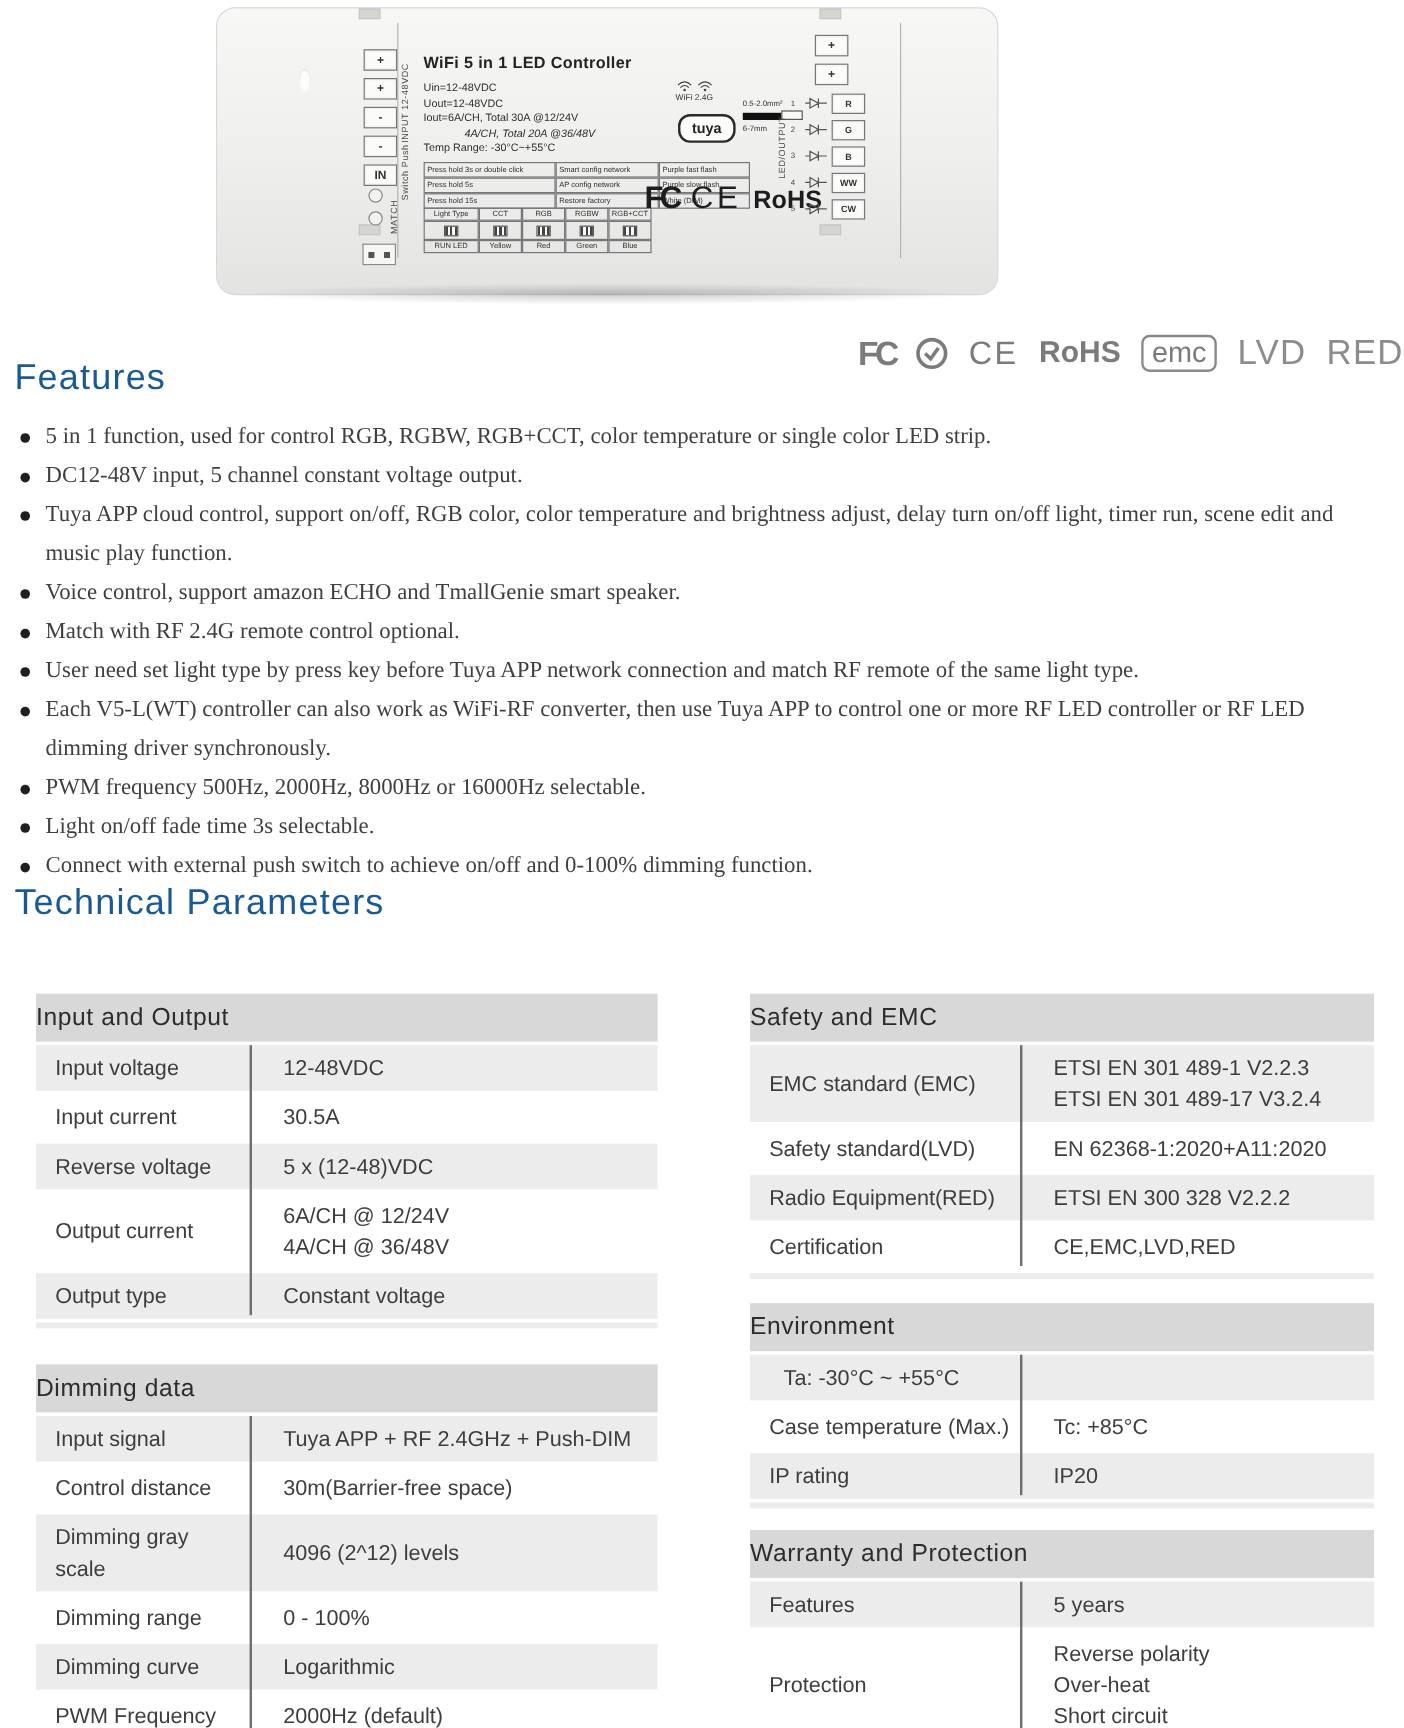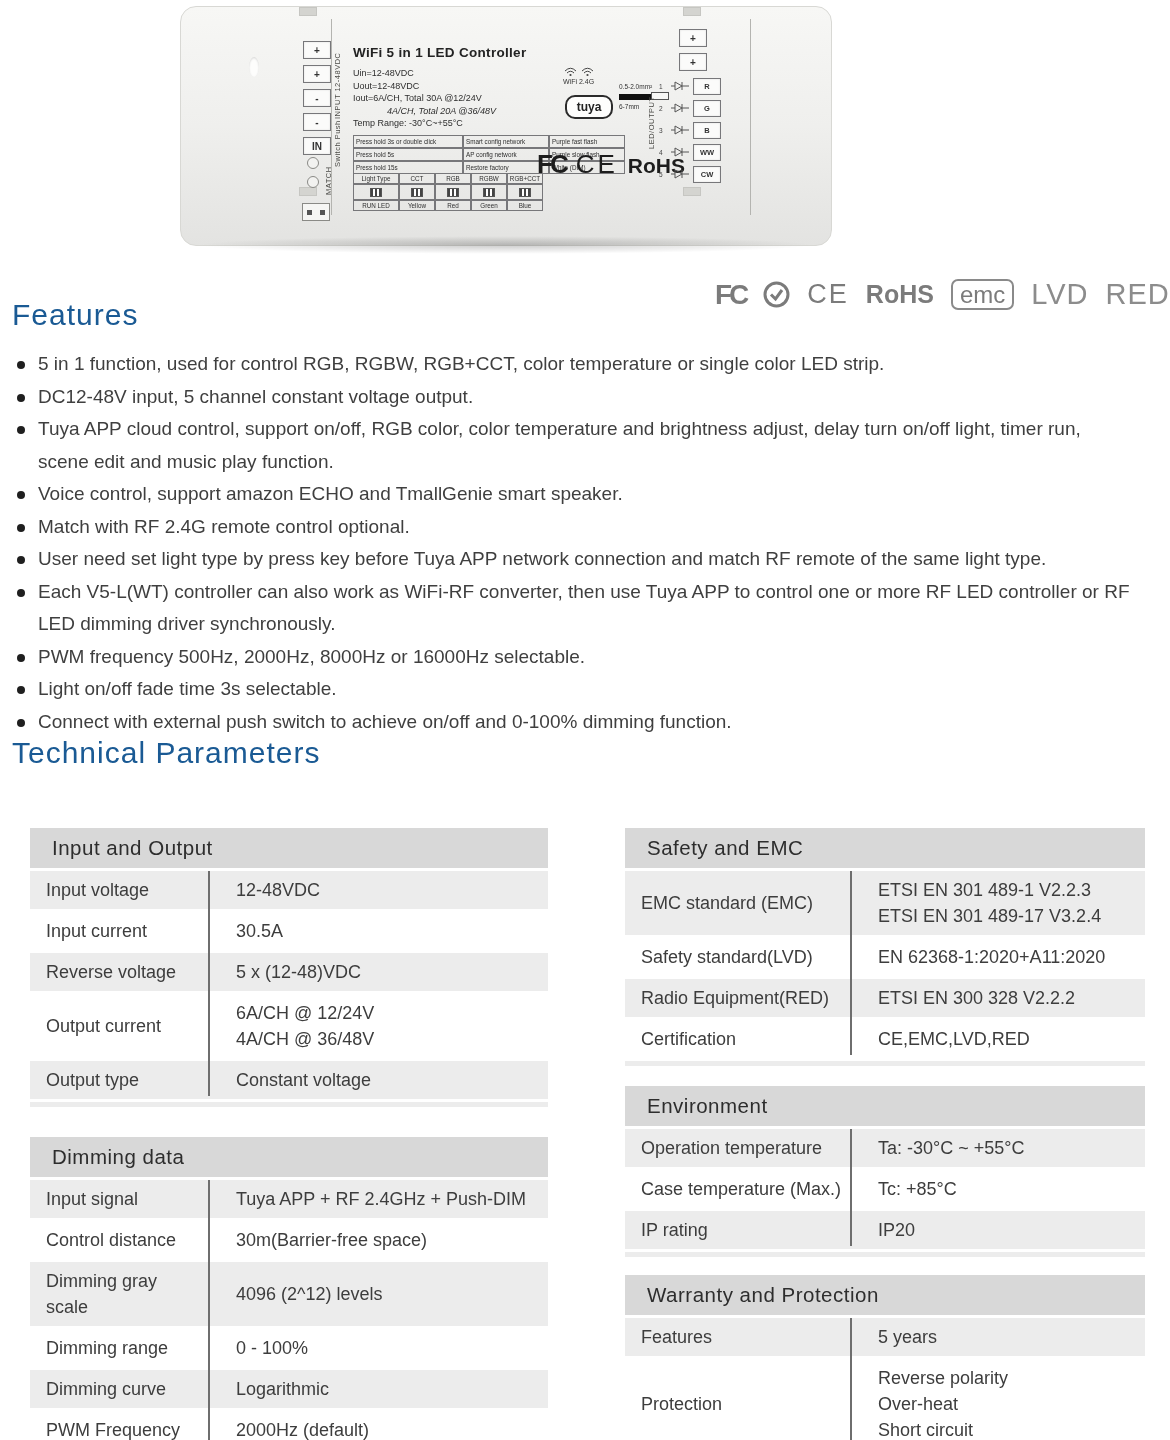--- a/index.html
+++ b/index.html
@@ -71,29 +71,29 @@
   .c-ce{font-size:27px;letter-spacing:2px;}
   .c-rohs{font-size:25px;font-weight:bold;}
   .c-emc{border:2px solid #8a8a8a;border-radius:7px;padding:0 7px;font-size:24px;height:27px;line-height:27px;}
   .c-lvd,.c-red{font-size:29px;color:#8c8c8c;letter-spacing:1px;}
 
   
   .h-blue{position:absolute;font-size:30px;color:#1a5a94;letter-spacing:1px;font-weight:400;}
 
   
   .features{position:absolute;left:14px;top:348px;width:1122px;margin:0;padding:0;list-style:none;}
-  .features li{position:relative;padding-left:24px;font-size:19px;line-height:32.5px;color:#3f3f3f;}
+  .features li{position:relative;padding-left:24px;font-size:19px;line-height:32.5px;color:#3f3f3f;font-family:Liberation Serif, serif;}
   .features li::before{content:"";position:absolute;left:3px;top:13px;width:8px;height:8px;border-radius:50%;background:#1f1f1f;}
 
   
   .col-left{position:absolute;left:30px;top:828px;width:518px;}
   .col-right{position:absolute;left:625px;top:828px;width:520px;}
   .spec-table{margin-bottom:30px;}
   .spec-table .thead{background:#d8d8d8;height:40px;display:flex;align-items:center;
-       padding-left:22px;font-size:20.5px;color:#2d2d2d;margin-bottom:3px;letter-spacing:0.5px;}
+       font-size:20.5px;color:#2d2d2d;margin-bottom:3px;letter-spacing:0.5px;}
   .rows{position:relative;}
   .rows::after{content:"";position:absolute;top:0;bottom:3px;width:1.5px;background:#6e6e6e;}
   .col-left .rows::after{left:178px;}
   .col-right .rows::after{left:225px;}
   .spec-row{display:flex;margin-bottom:3px;min-height:37px;}
   .rows .spec-row:nth-child(odd){background:#ececec;}
   .spec-row .lbl{display:flex;align-items:center;padding:6px 4px 6px 16px;box-sizing:border-box;font-size:18px;}
   .col-left .spec-row .lbl{width:178px;}
   .col-right .spec-row .lbl{width:225px;}
   .spec-row .val{flex:1;display:flex;align-items:center;padding:6px 4px 6px 28px;font-size:18px;}
@@ -451,23 +451,20 @@
         </div>
         </div>
       <div class="tbl-end"></div>
     </div>
 
     <div class="spec-table" style="margin-bottom:18px;">
       <div class="thead">Environment</div>
       <div class="rows">
 
       <div class="spec-row">
-          <div class="lbl">
-              <span>Operation temperature</span>
-            </div>
           <div class="val">
               <span>Ta: -30°C ~ +55°C</span>
             </div>
         </div>
           <div class="spec-row">
           <div class="lbl">
               <span>Case temperature (Max.)</span>
             </div>
           <div class="val">
               <span>Tc: +85°C</span>

